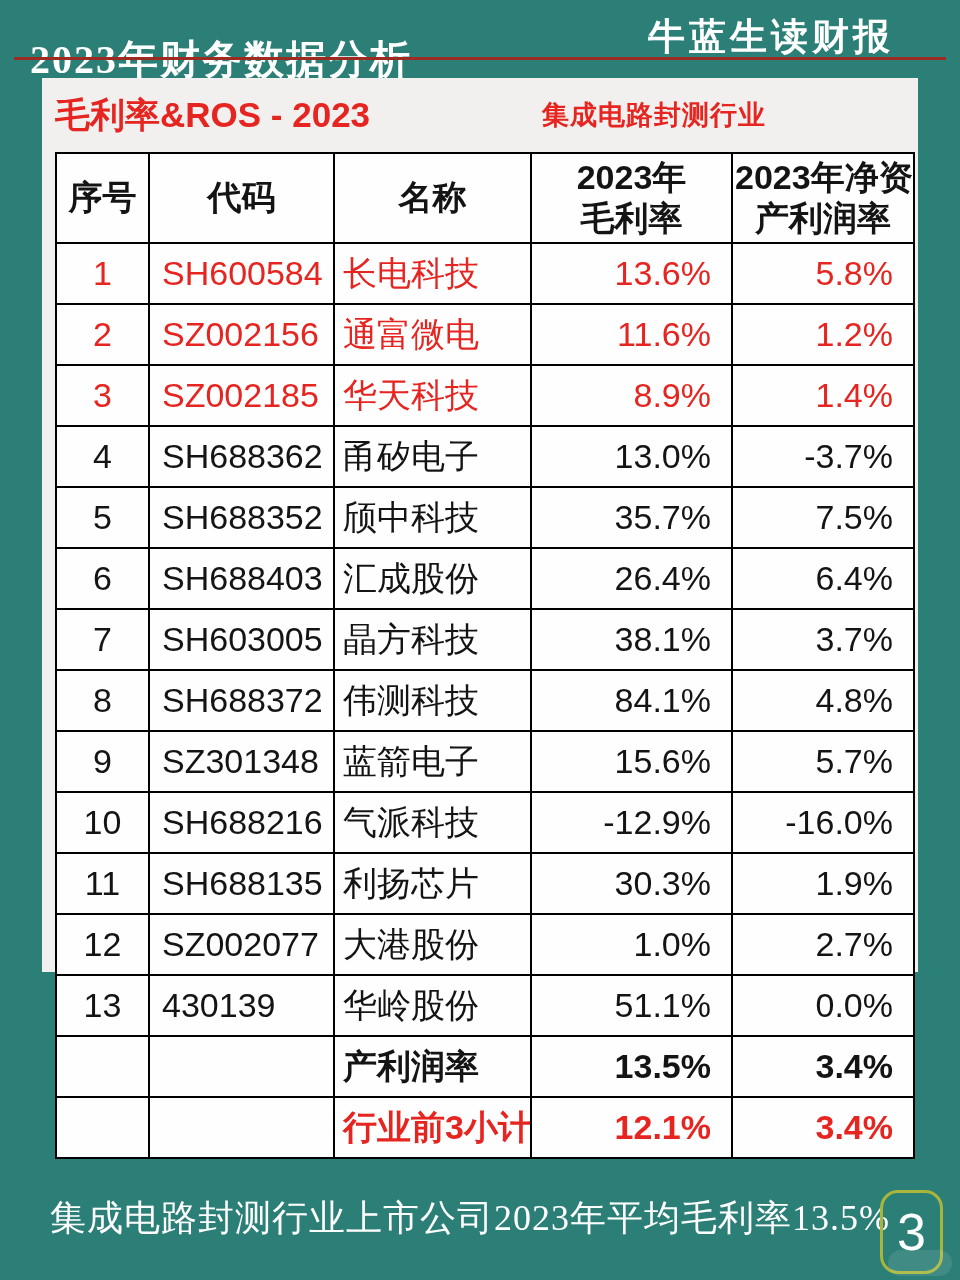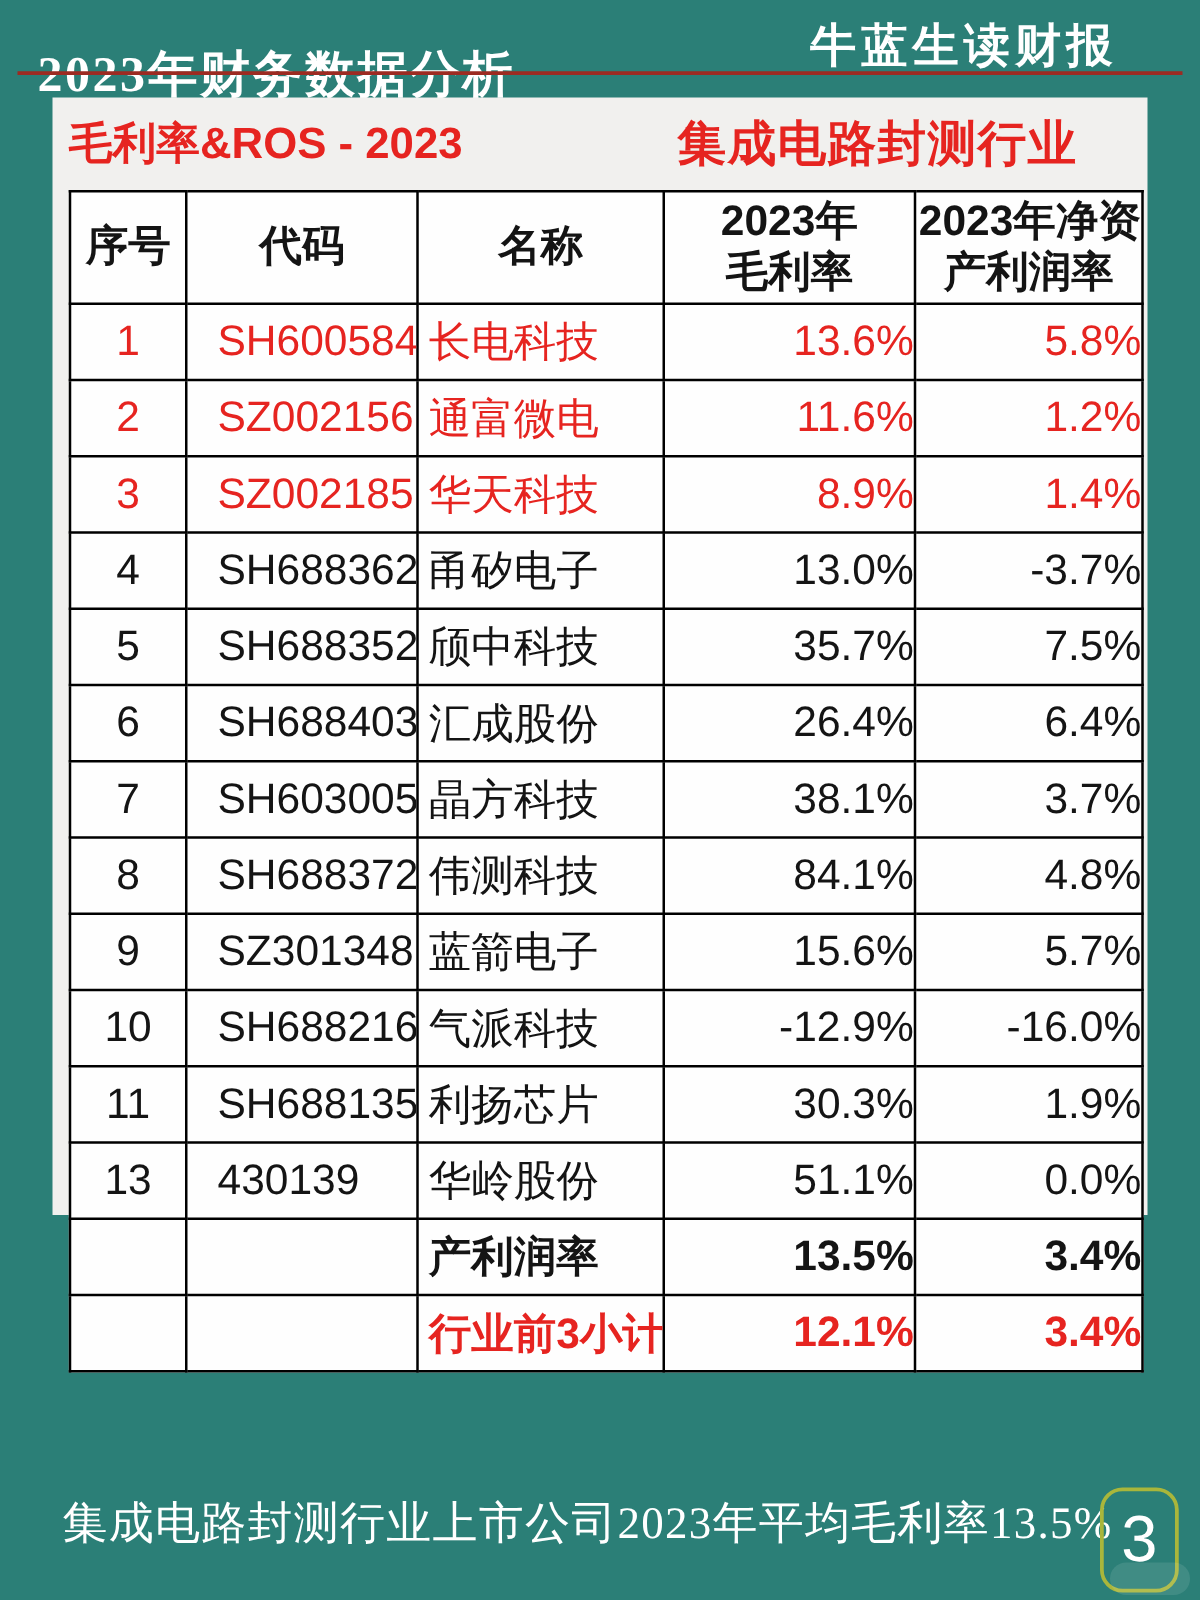--- a/index.html
+++ b/index.html
@@ -44,44 +44,44 @@
     background:var(--c-card_background);
   }
   .card-titlebar{position:relative;height:74px;}
   .card-title-left{
     position:absolute;left:13px;top:50%;transform:translateY(-50%);
     font-size:35px;font-weight:bold;color:var(--c-accent_red);
     white-space:nowrap;
   }
   .card-title-right{
     position:absolute;left:500px;top:50%;transform:translateY(-50%);
-    font-size:39px;font-weight:bold;color:var(--c-accent_red);
+    font-size:27px;font-weight:bold;color:var(--c-accent_red);
     white-space:nowrap;letter-spacing:1px;
   }
   
   table.fin{
     border-collapse:collapse;table-layout:fixed;
     margin-left:13px;width:858px;
     background:var(--c-table_cell_white);
     border:2px solid #ec4899;
   }
   table.fin th,table.fin td{
     border:2px solid #000;
     font-size:34px;color:var(--c-text_black);
     overflow:hidden;white-space:nowrap;
   }
   table.fin th{
     height:90px;font-weight:bold;text-align:center;
     line-height:1.22;padding:0 2px;
   }
   table.fin td{height:61px;}
   td.cell-serial{text-align:center;}
-  td.cell-code{text-align:left;padding-left:24px;}
+  td.cell-code{text-align:left;padding-left:12px;}
   td.cell-name{text-align:left;padding-left:8px;}
-  td.cell-pct{text-align:right;padding-right:0;}
+  td.cell-pct{text-align:right;padding-right:20px;}
   tr.red-row td{color:var(--c-accent_red);}
   tr.summary-black td{font-weight:bold;}
   tr.summary-red td{font-weight:bold;color:var(--c-accent_red);}
   
   .footer-text{
     position:absolute;left:50px;top:1194px;width:820px;
     font-family:"Liberation Serif","DejaVu Serif",serif;
     font-size:36px;color:var(--c-text_white);
     letter-spacing:1px;white-space:nowrap;
   }
@@ -209,20 +209,27 @@
           <td class="cell-pct">-16.0%</td>
         </tr>
         <tr>
           <td class="cell-serial">11</td>
           <td class="cell-code">SH688135</td>
           <td class="cell-name">利扬芯片</td>
           <td class="cell-pct">30.3%</td>
           <td class="cell-pct">1.9%</td>
         </tr>
         <tr>
+          <td class="cell-serial">12</td>
+          <td class="cell-code">SZ002077</td>
+          <td class="cell-name">大港股份</td>
+          <td class="cell-pct">1.0%</td>
+          <td class="cell-pct">2.7%</td>
+        </tr>
+        <tr>
           <td class="cell-serial">13</td>
           <td class="cell-code">430139</td>
           <td class="cell-name">华岭股份</td>
           <td class="cell-pct">51.1%</td>
           <td class="cell-pct">0.0%</td>
         </tr>
         <tr class="summary-black">
           <td class="cell-serial"></td>
           <td class="cell-code"></td>
           <td class="cell-name">产利润率</td>

